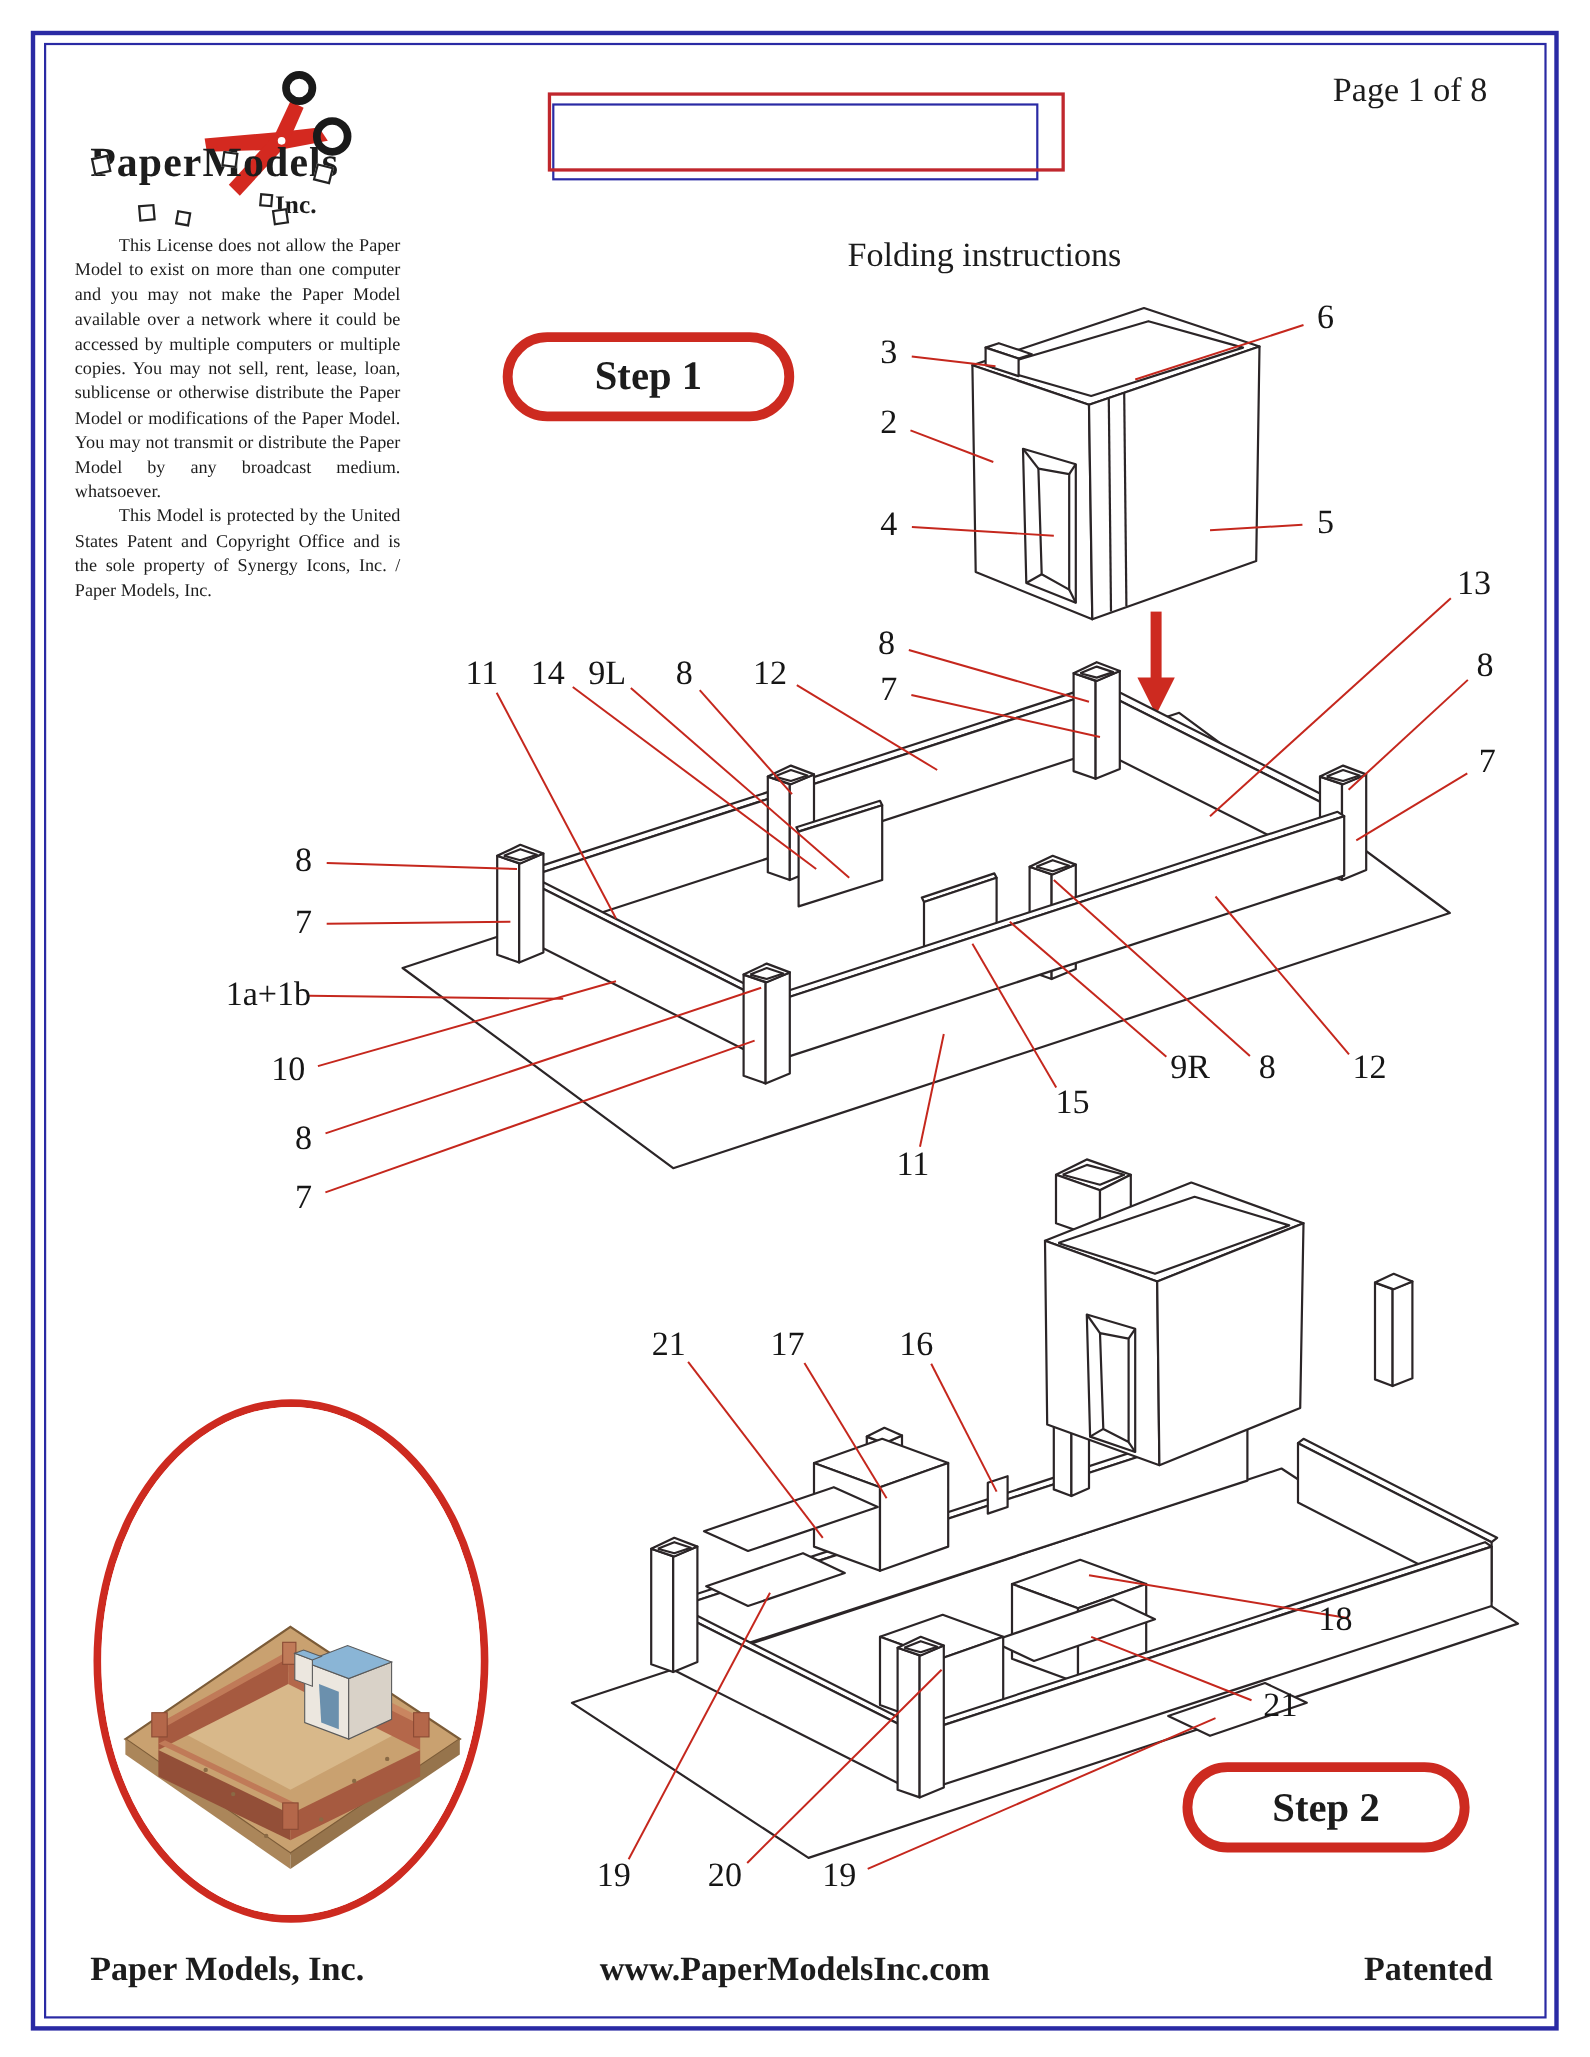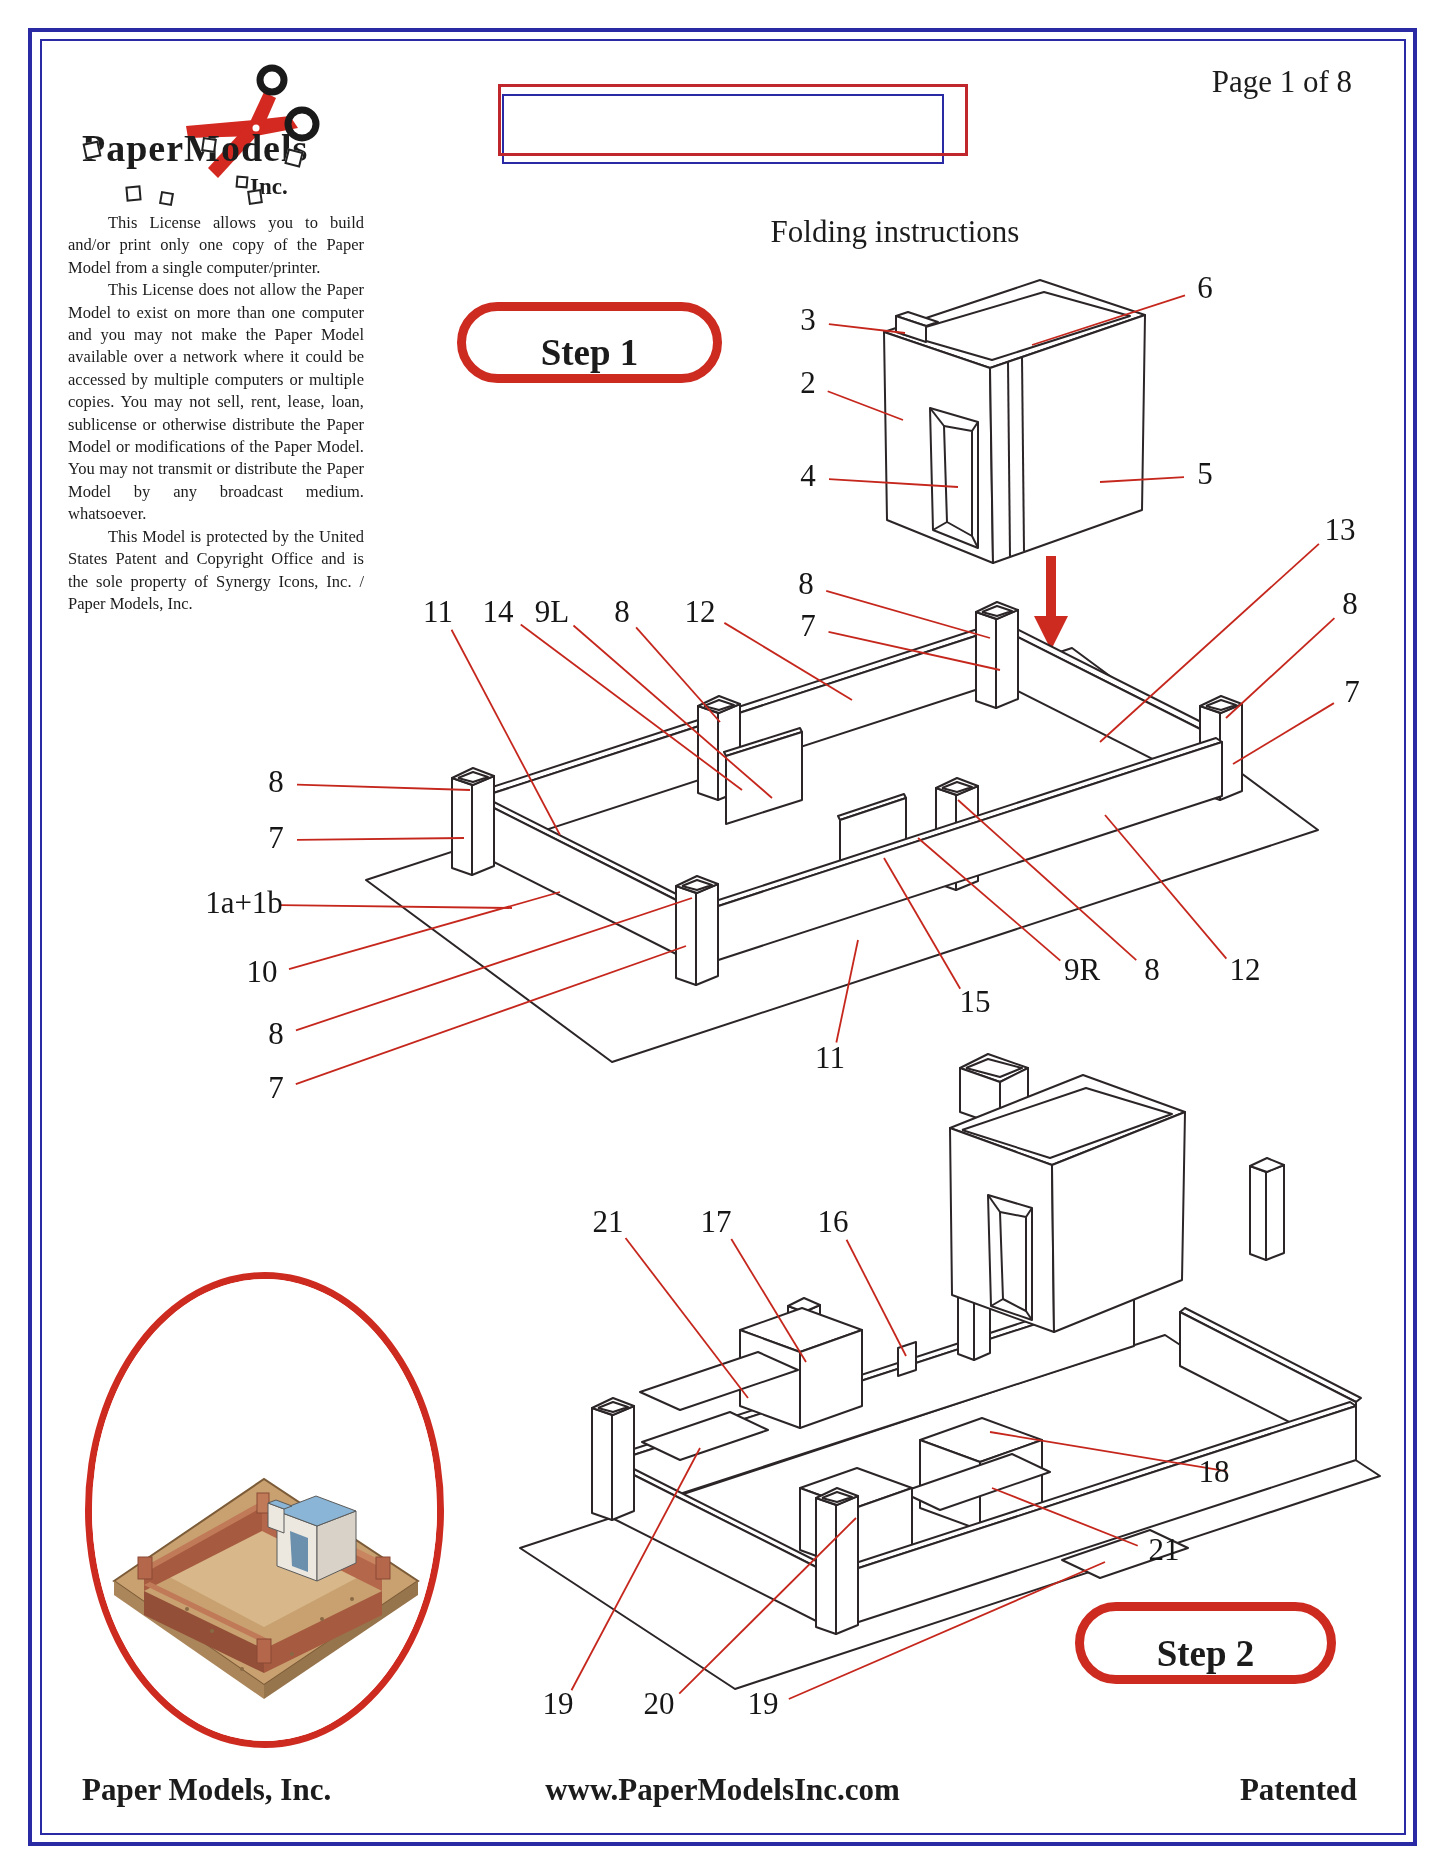--- a/index.html
+++ b/index.html
@@ -21,21 +21,21 @@
   .title-red{position:absolute;left:8px;top:2px;width:464px;height:66px;border:3px solid #c0272d;}
   .title-text{position:absolute;left:0;top:8px;width:100%;text-align:center;font-size:42px;letter-spacing:.5px;}
   .title-text span{border-bottom:3px solid #1c1c1c;padding:0 6px 2px 6px;}
   .page-num{position:absolute;top:64px;right:93px;font-size:31px;}
   .brand-text{position:absolute;left:82px;top:126px;font-size:38px;font-weight:700;letter-spacing:1px;}
   .brand-suffix{position:absolute;left:250px;top:174px;font-size:23px;font-weight:700;}
   .confetti{position:absolute;border:2px solid #222;background:#fff;}
   .license{position:absolute;left:68px;top:212px;width:296px;font-size:16.5px;line-height:22.4px;text-align:justify;}
   .license p{margin:0;text-indent:40px;}
   .folding-heading{position:absolute;left:645px;top:214px;width:500px;text-align:center;font-size:31px;}
-  .step-badge{position:absolute;border:9px solid var(--accent-red);border-radius:44px;display:flex;align-items:flex-end;justify-content:center;font-size:37px;font-weight:700;background:#fff;}
+  .step-badge{position:absolute;border:9px solid var(--accent-red);border-radius:44px;display:flex;align-items:center;justify-content:center;font-size:37px;font-weight:700;background:#fff;}
   .oval{position:absolute;left:85px;top:1272px;width:345px;height:462px;border:7px solid var(--accent-red);border-radius:50%;overflow:hidden;background:#fff;}
   .footer{position:absolute;left:0;top:1772px;width:1445px;height:46px;font-size:31px;font-weight:700;}
   .footer .company{position:absolute;left:82px;}
   .footer .website{position:absolute;left:0;width:100%;text-align:center;}
   .footer .patent{position:absolute;right:88px;}
 </style>
 </head>
 <body style="--accent-red: #cd2a20; --border-blue: #2a2aa4; --line-black: #2b2527; --leader-red: #c5271d;">
 
 <div class="page-border-outer"></div>
@@ -61,21 +61,20 @@
 <div class="confetti" style="left:236px;top:176px;width:8px;height:8px;transform:rotate(5deg);"></div>
 
 <div class="title-wrap">
   <div class="title-blue"></div>
   <div class="title-red"></div>
 </div>
 
 <div class="page-num">Page 1 of 8</div>
 
 <div class="license">
-  <p>This License allows you to build and/or print only one copy of the Paper Model from a single computer/printer.</p>
   <p>This License does not allow the Paper Model to exist on more than one computer and you may not make the Paper Model available over a network where it could be accessed by multiple computers or multiple copies. You may not sell, rent, lease, loan, sublicense or otherwise distribute the Paper Model or modifications of the Paper Model.  You may not transmit or distribute the Paper Model by any broadcast medium. whatsoever.</p>
   <p>This Model is protected by the United States Patent and Copyright Office and is the sole property of Synergy Icons, Inc. / Paper Models, Inc.</p>
 </div>
 
 <div class="folding-heading">Folding instructions</div>
 
 <div class="step-badge" style="left:457px;top:302px;width:247px;height:63px;">
   <span>Step 1</span>
 </div>
 <div class="step-badge" style="left:1075px;top:1602px;width:243px;height:64px;">

